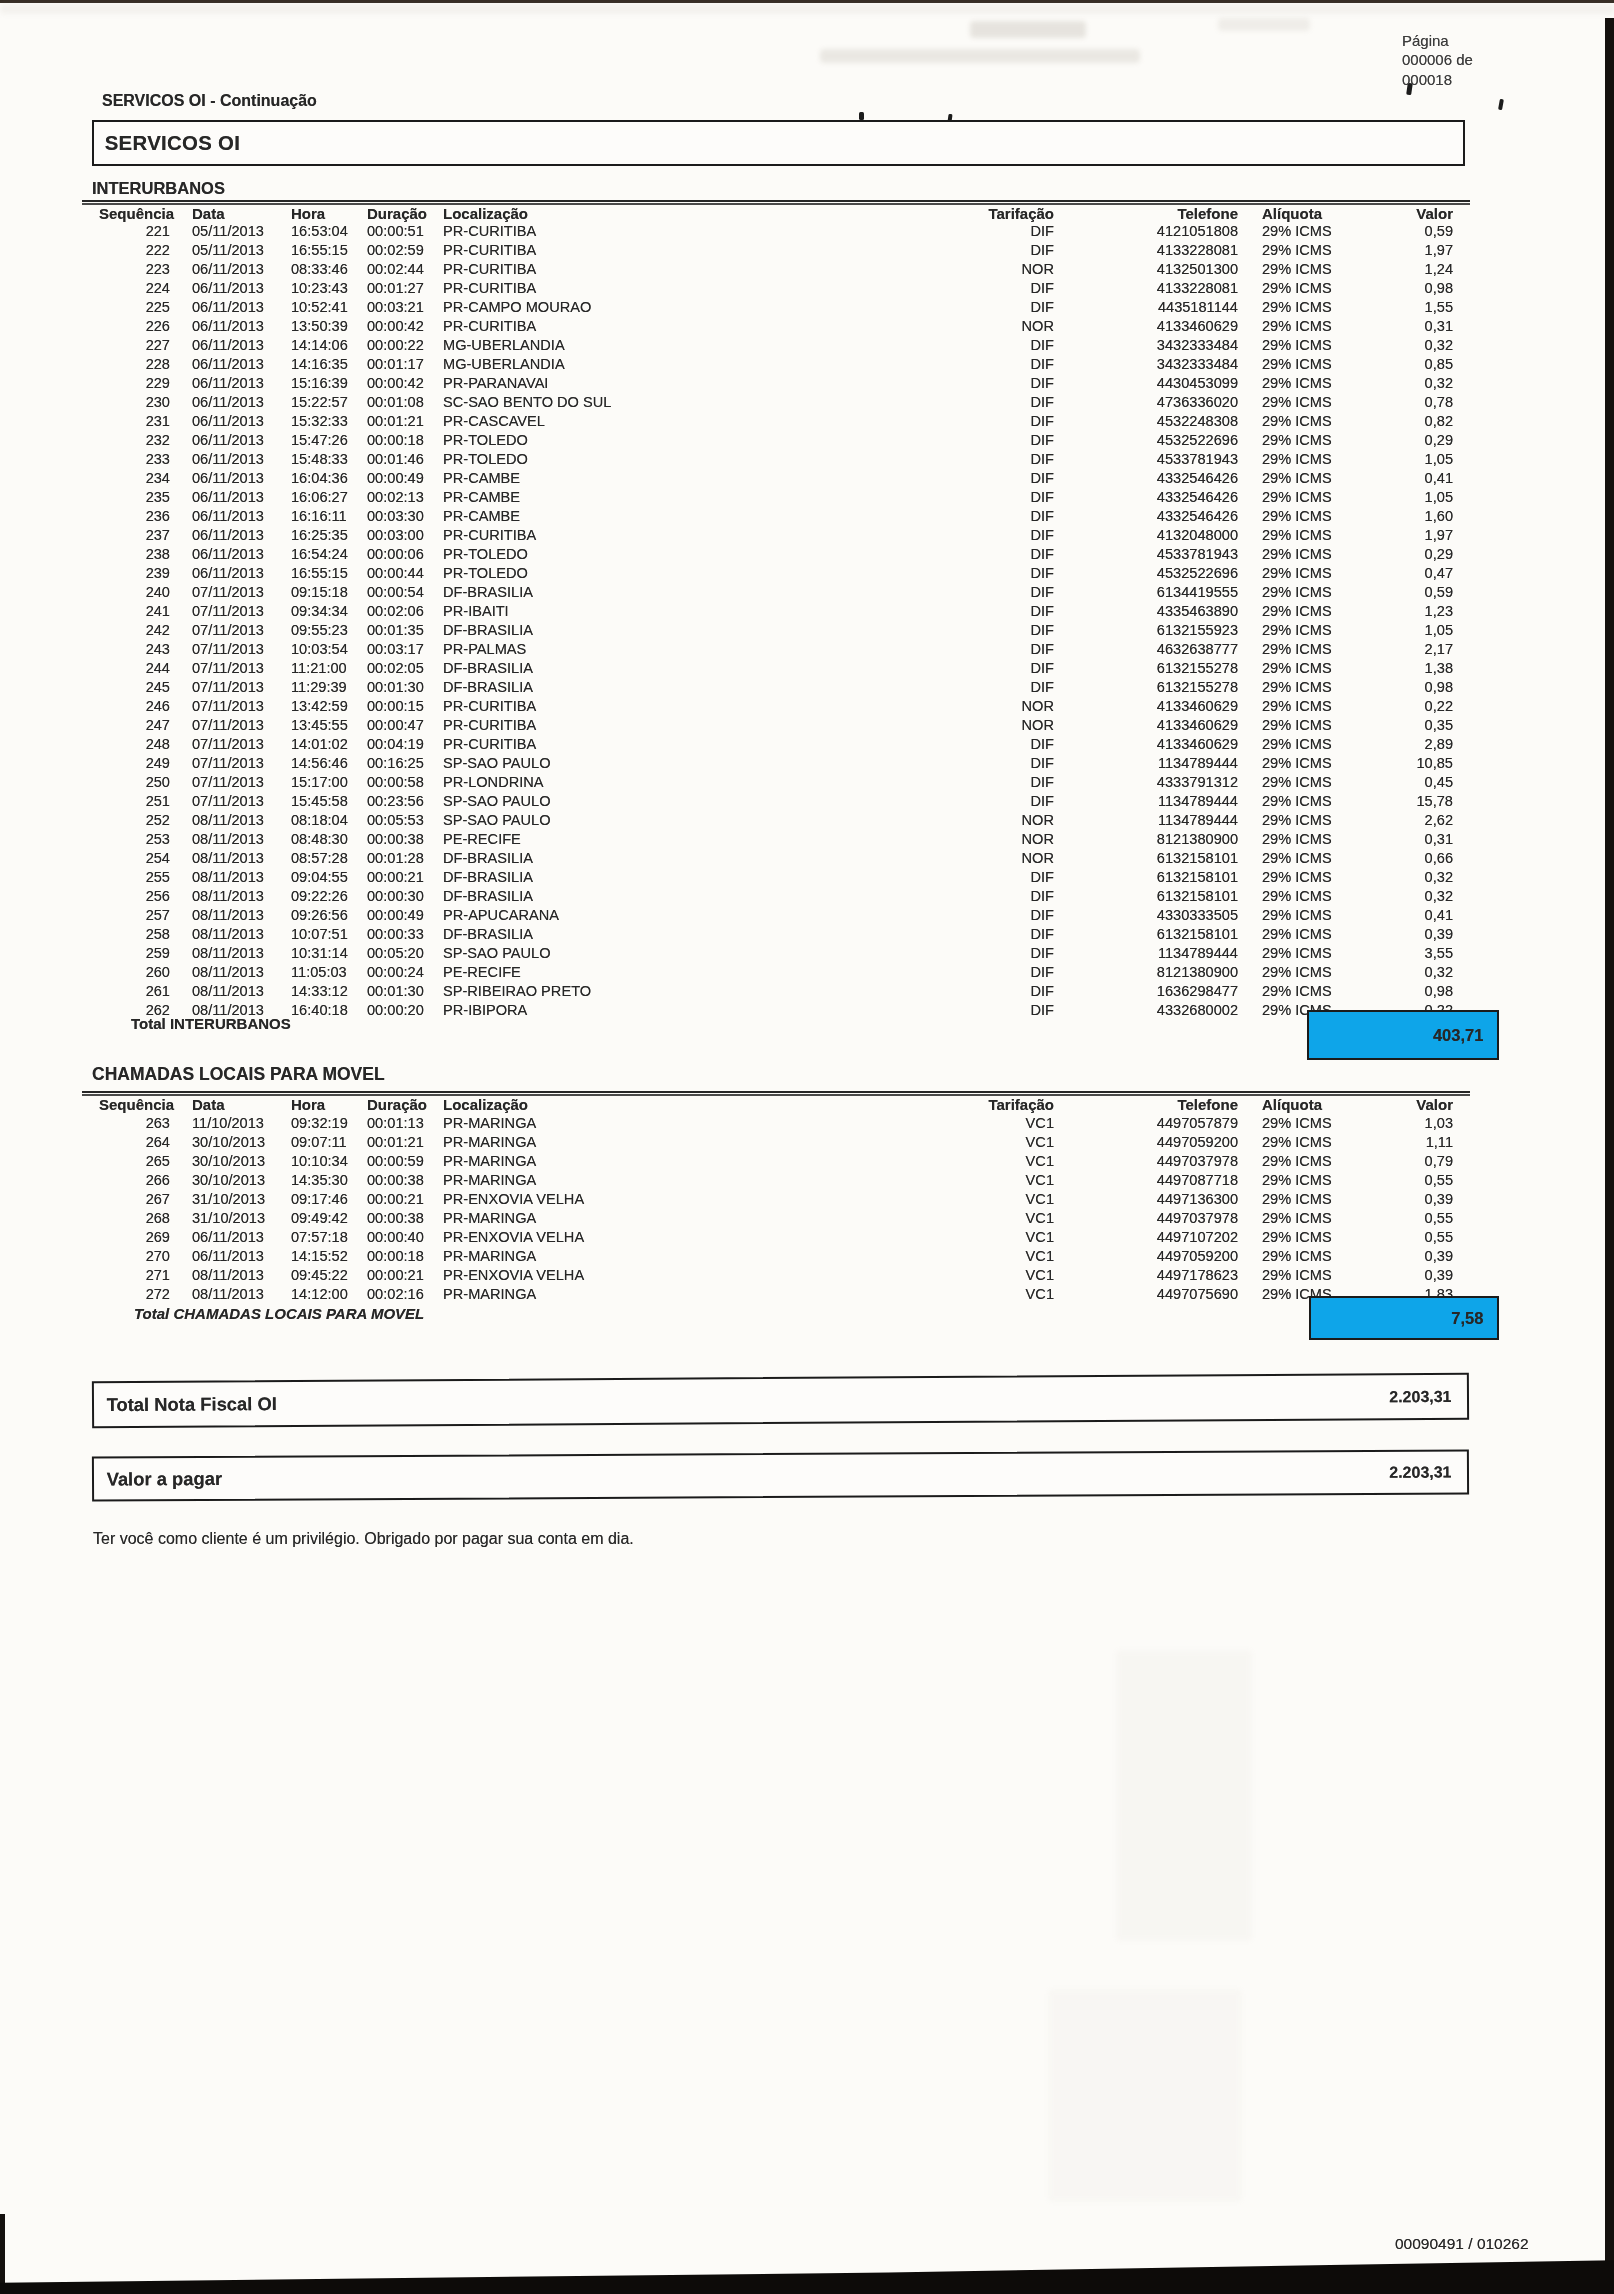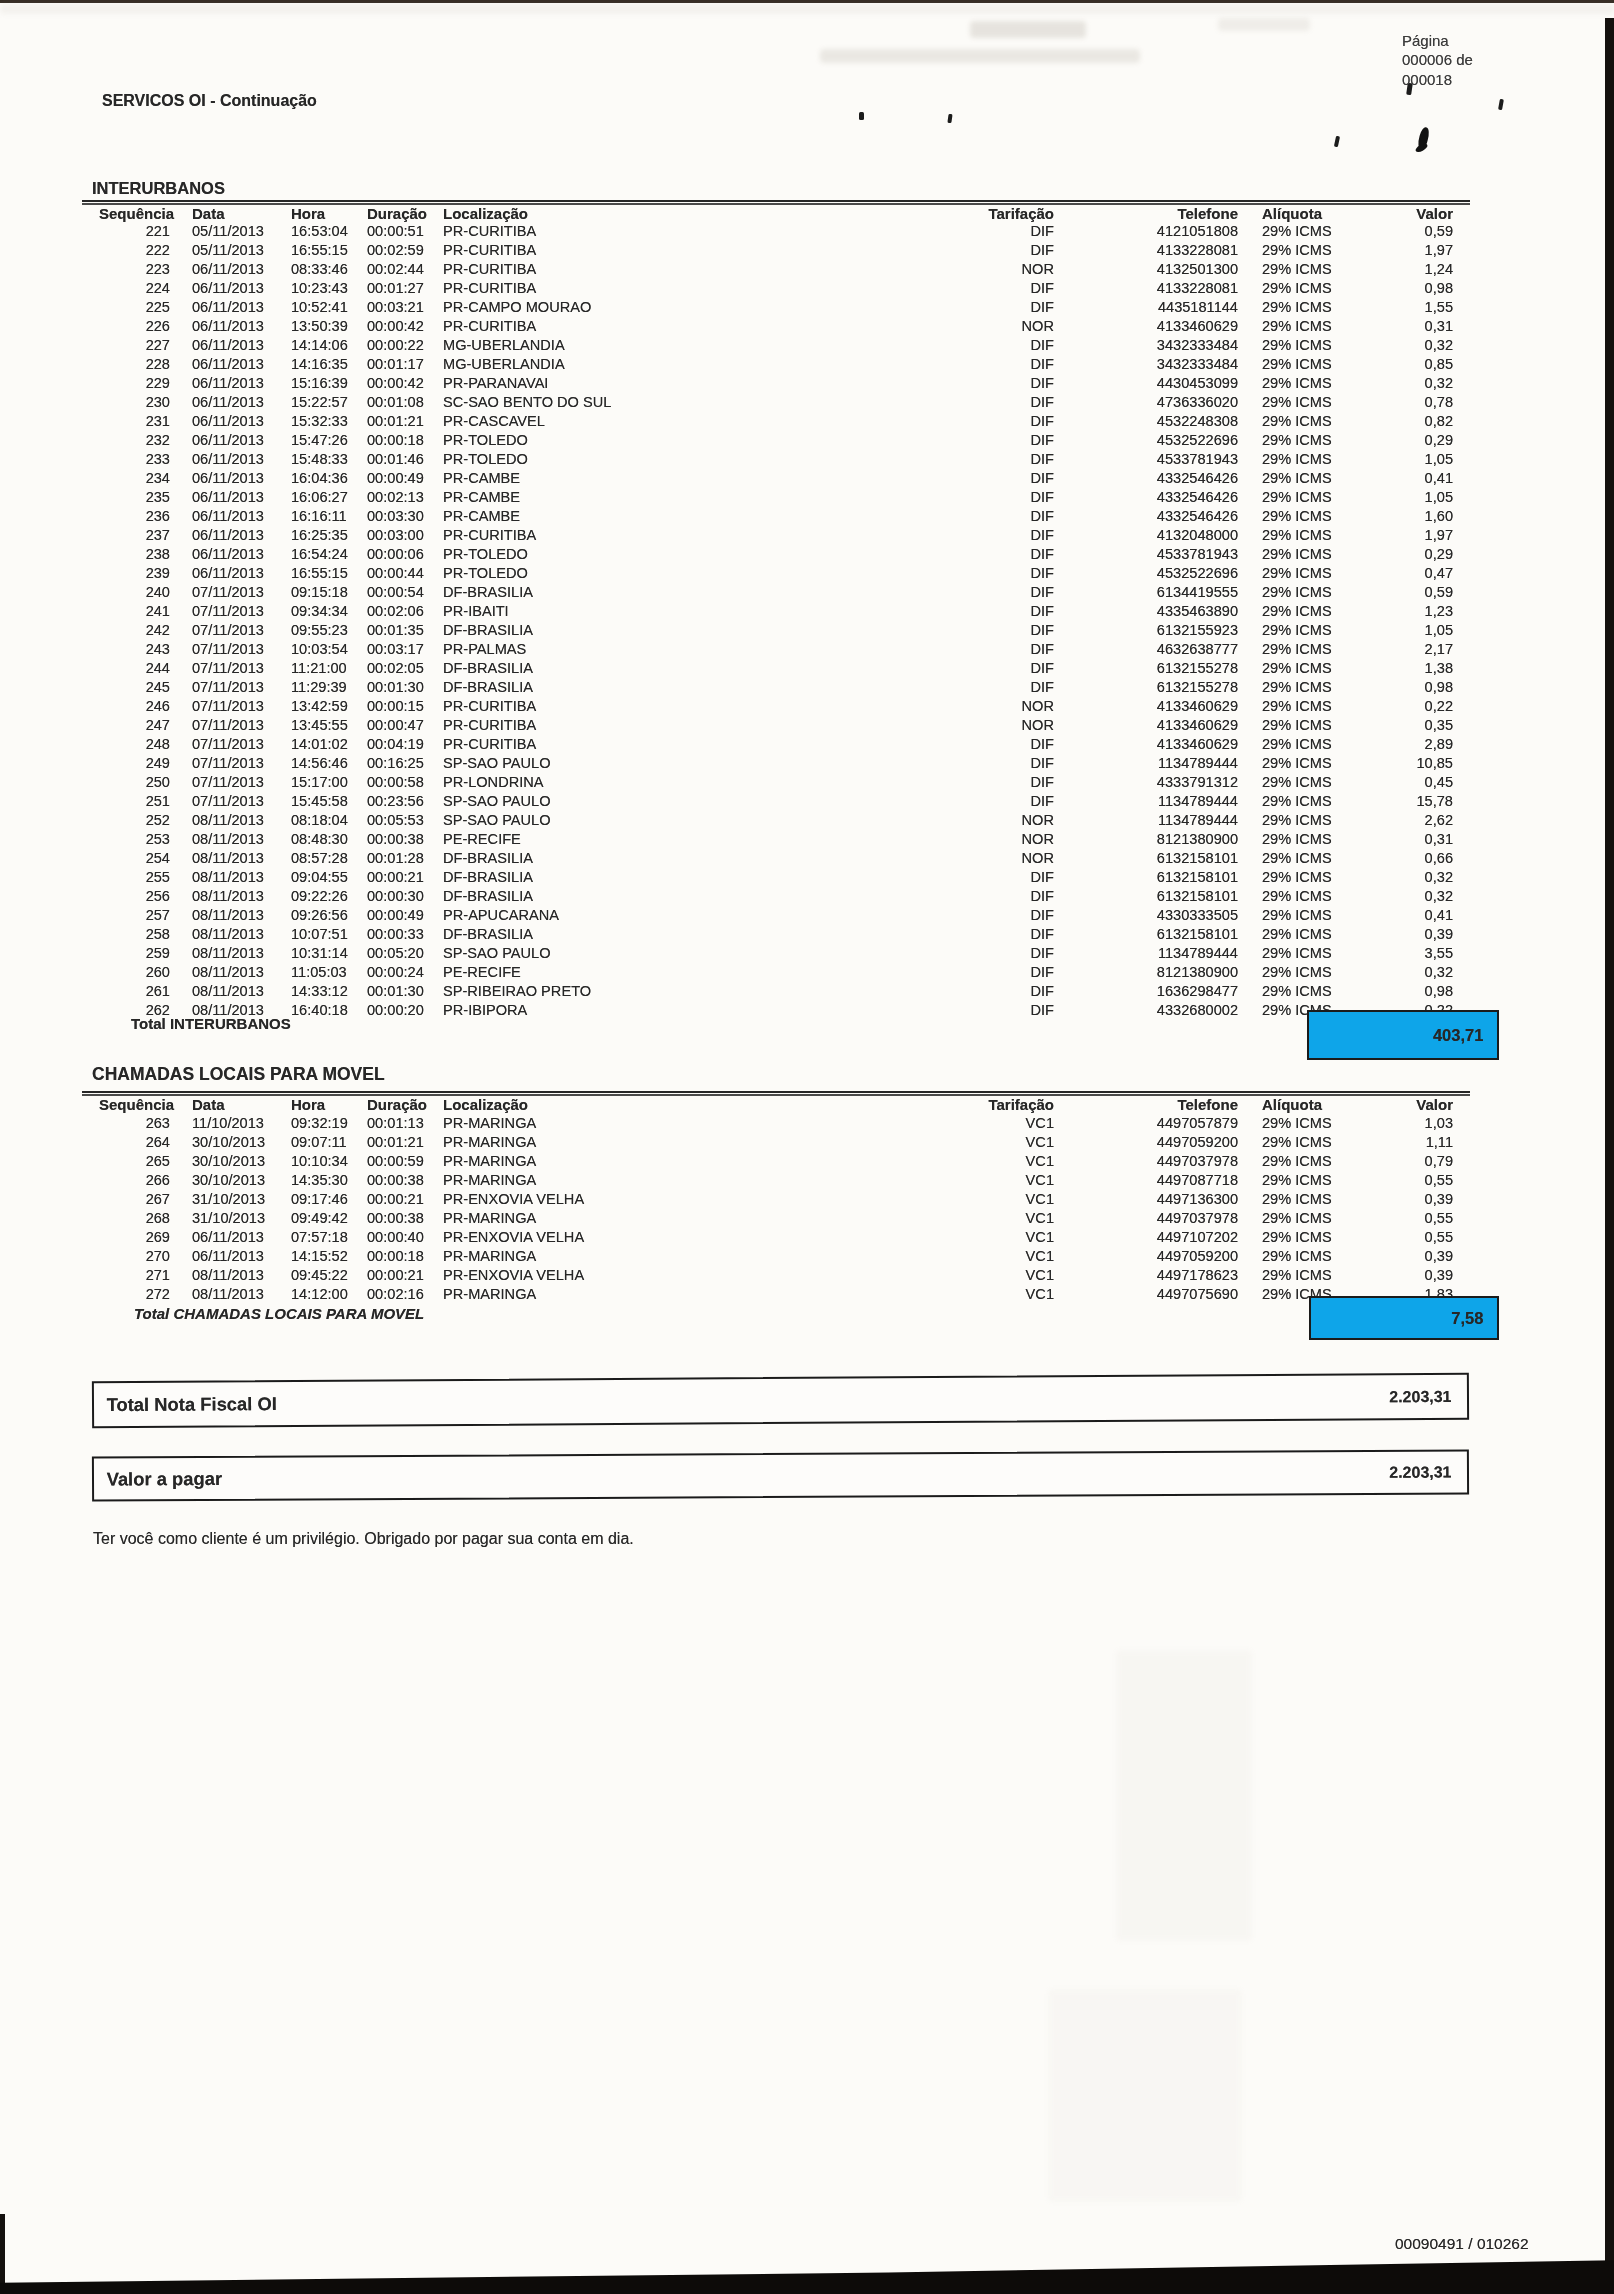--- a/index.html
+++ b/index.html
@@ -76,20 +76,23 @@
   <div class="blot" style="left:1415px;top:145px;width:12.6px;height:5.8px;transform:rotate(-28deg);border-radius:50%;"></div>
 
   <div class="pagina">
     <div>Página</div>
     <div>000006 de</div>
     <div>000018</div>
   </div>
 
   <div class="abs b" style="left:102px;top:92px;font-size:16px;">SERVICOS OI - Continuação</div>
 
+  <div class="title-box">
+    <span class="lbl">SERVICOS OI</span>
+  </div>
 
   <div class="abs b" style="left:92px;top:179px;font-size:16.5px;">INTERURBANOS</div>
 
   <div class="rule" style="top:200px;"></div>
 
   <div class="abs" style="left:0;top:204px;right:0;height:19.4px;">
     <span class="cell hcell h-seq">Sequência</span>
     <span class="cell hcell c-date">Data</span>
     <span class="cell hcell c-time">Hora</span>
     <span class="cell hcell c-dur">Duração</span>

